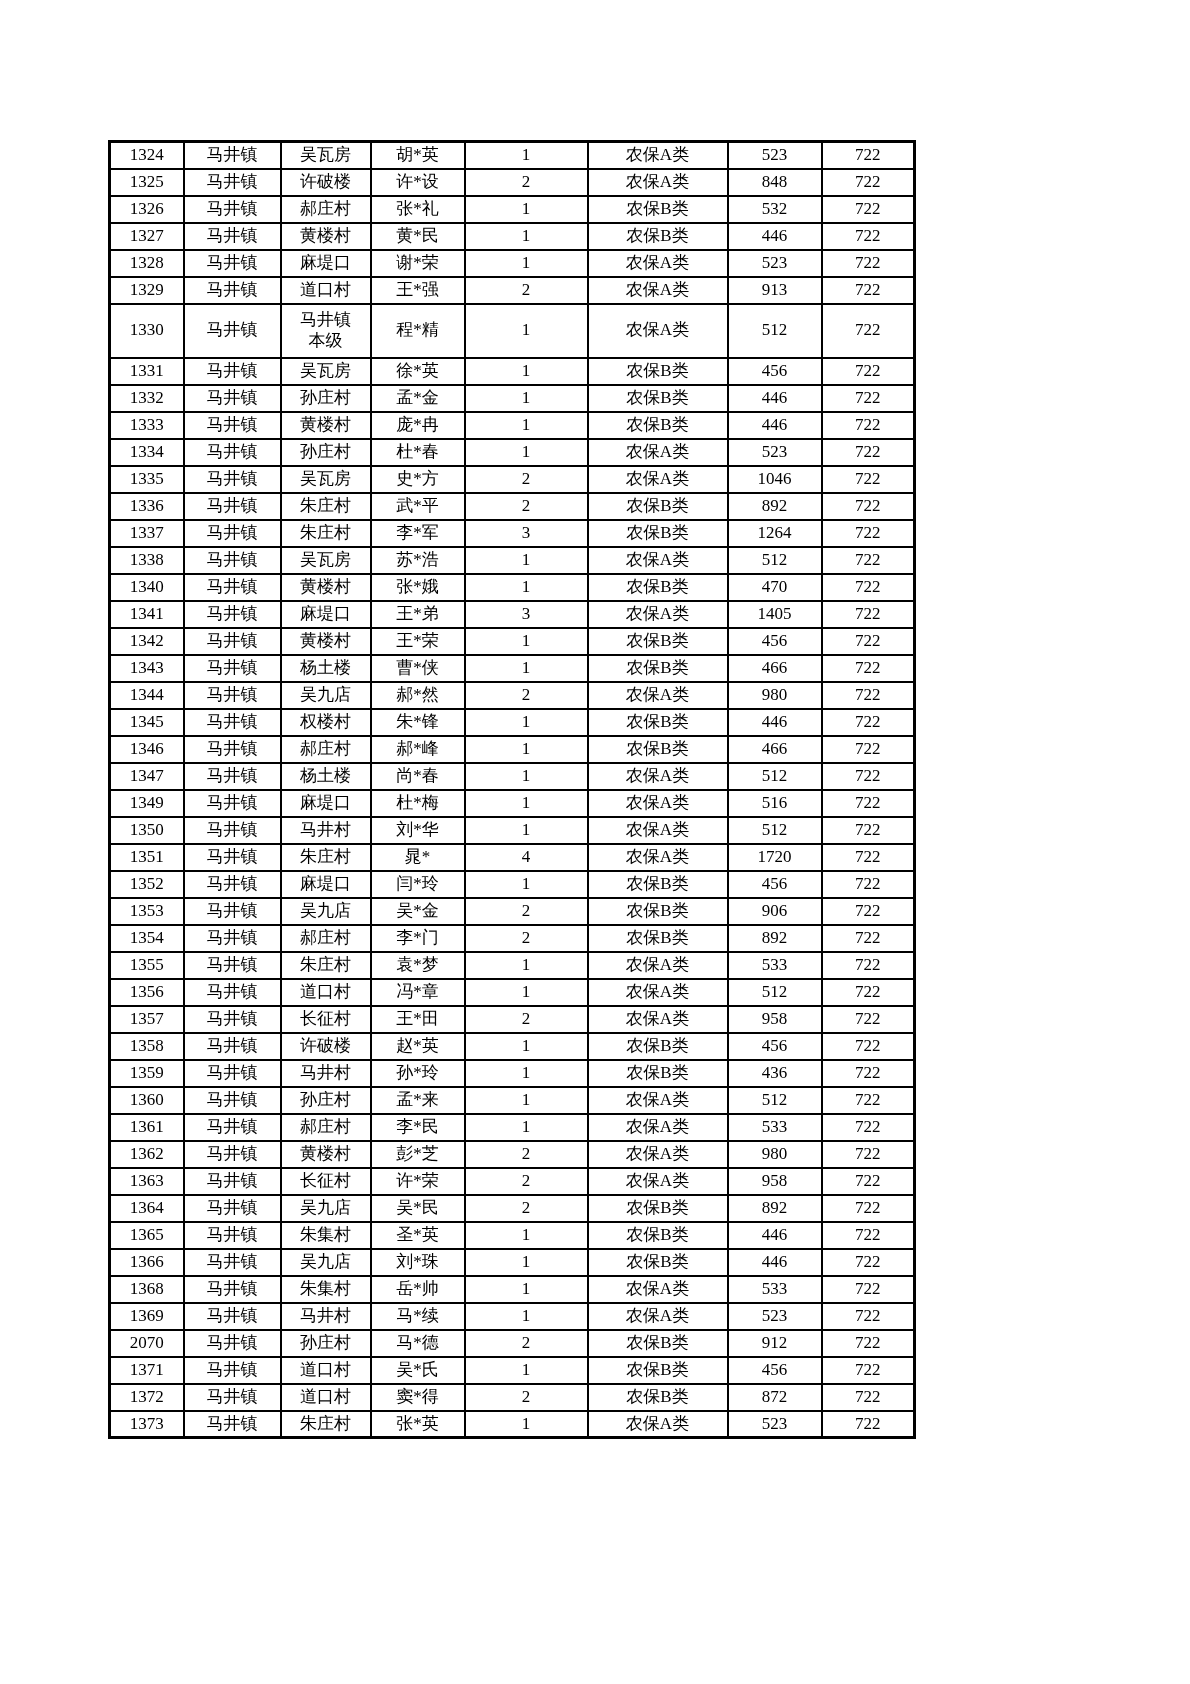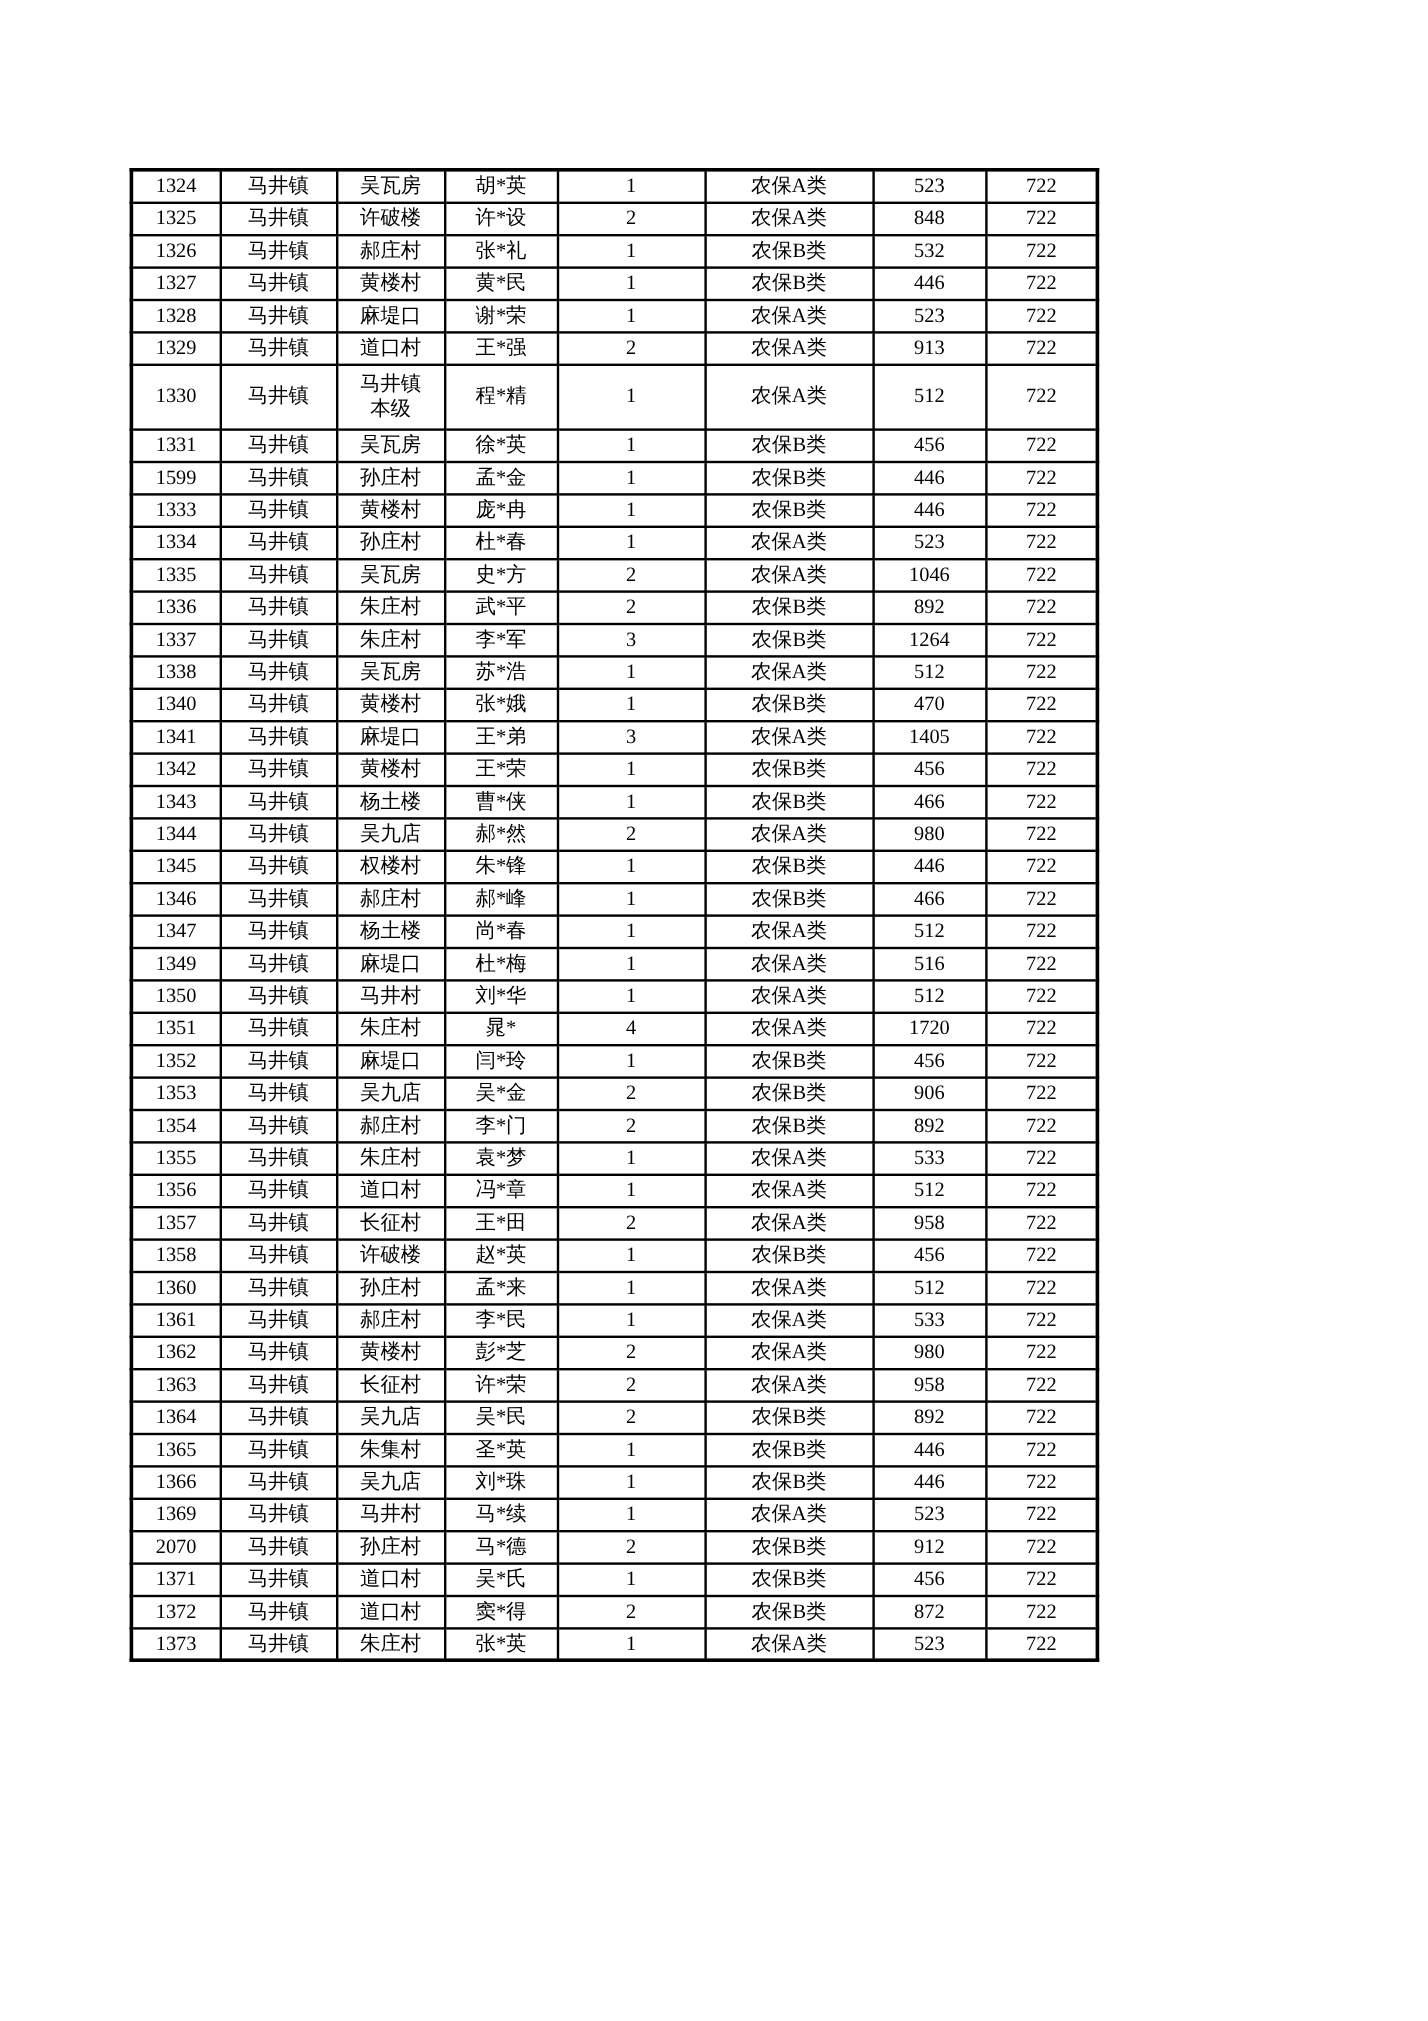--- a/index.html
+++ b/index.html
@@ -124,21 +124,21 @@
           <td>1331</td>
           <td>马井镇</td>
           <td>吴瓦房</td>
           <td>徐*英</td>
           <td>1</td>
           <td>农保B类</td>
           <td>456</td>
           <td>722</td>
         </tr>
         <tr>
-          <td>1599</td>
+          <td>1332</td>
           <td>马井镇</td>
           <td>孙庄村</td>
           <td>孟*金</td>
           <td>1</td>
           <td>农保B类</td>
           <td>446</td>
           <td>722</td>
         </tr>
         <tr>
           <td>1333</td>
@@ -374,20 +374,30 @@
           <td>1358</td>
           <td>马井镇</td>
           <td>许破楼</td>
           <td>赵*英</td>
           <td>1</td>
           <td>农保B类</td>
           <td>456</td>
           <td>722</td>
         </tr>
         <tr>
+          <td>1359</td>
+          <td>马井镇</td>
+          <td>马井村</td>
+          <td>孙*玲</td>
+          <td>1</td>
+          <td>农保B类</td>
+          <td>436</td>
+          <td>722</td>
+        </tr>
+        <tr>
           <td>1360</td>
           <td>马井镇</td>
           <td>孙庄村</td>
           <td>孟*来</td>
           <td>1</td>
           <td>农保A类</td>
           <td>512</td>
           <td>722</td>
         </tr>
         <tr>
@@ -441,20 +451,30 @@
           <td>722</td>
         </tr>
         <tr>
           <td>1366</td>
           <td>马井镇</td>
           <td>吴九店</td>
           <td>刘*珠</td>
           <td>1</td>
           <td>农保B类</td>
           <td>446</td>
+          <td>722</td>
+        </tr>
+        <tr>
+          <td>1368</td>
+          <td>马井镇</td>
+          <td>朱集村</td>
+          <td>岳*帅</td>
+          <td>1</td>
+          <td>农保A类</td>
+          <td>533</td>
           <td>722</td>
         </tr>
         <tr>
           <td>1369</td>
           <td>马井镇</td>
           <td>马井村</td>
           <td>马*续</td>
           <td>1</td>
           <td>农保A类</td>
           <td>523</td>

